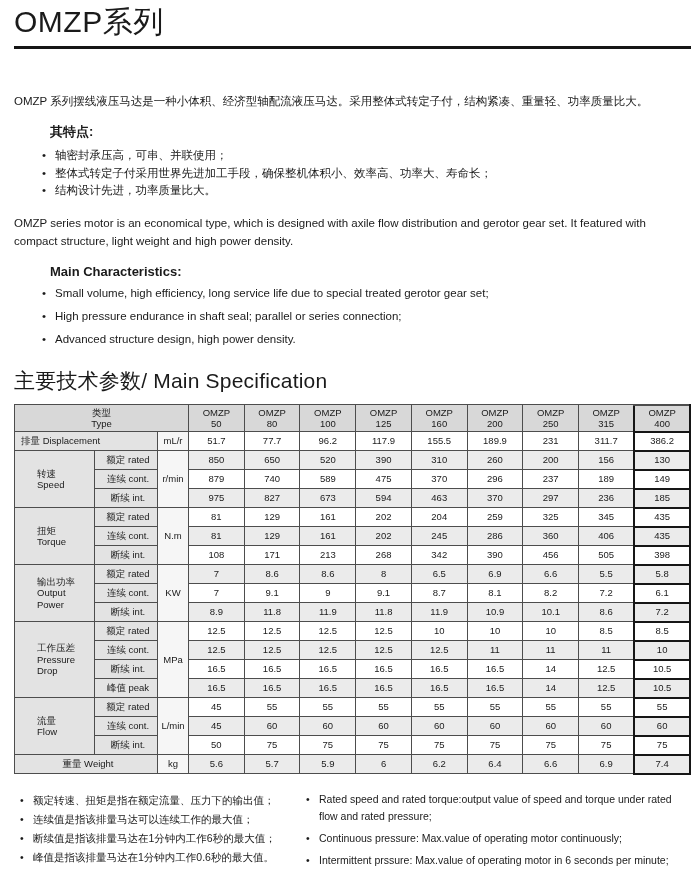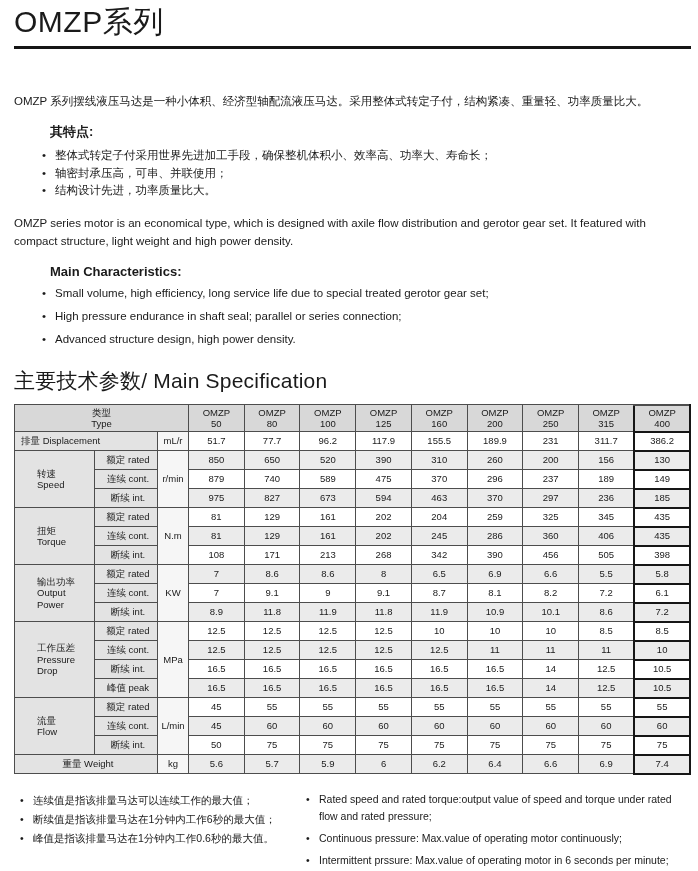--- a/index.html
+++ b/index.html
@@ -66,22 +66,22 @@
 <div class="page">
 
   <div class="title-block">
     <h1 class="doc-title">OMZP系列</h1>
   </div>
 
   <p class="intro-zh">OMZP 系列摆线液压马达是一种小体积、经济型轴配流液压马达。采用整体式转定子付，结构紧凑、重量轻、功率质量比大。</p>
 
   <div class="sub-heading">其特点:</div>
   <ul class="feature-list zh">
+      <li>轴密封承压高，可串、并联使用；</li>
       <li>整体式转定子付采用世界先进加工手段，确保整机体积小、效率高、功率大、寿命长；</li>
-      <li>轴密封承压高，可串、并联使用；</li>
       <li>结构设计先进，功率质量比大。</li>
     </ul>
 
   <p class="intro-en">OMZP series motor is an economical type, which is designed with axile flow distribution and gerotor gear set. It featured with compact structure, light weight and high power density.</p>
 
   <div class="sub-heading">Main Characteristics:</div>
   <ul class="feature-list en">
       <li>Small volume, high efficiency, long service life due to special treated gerotor gear set;</li>
       <li>High pressure endurance in shaft seal; parallel or series connection;</li>
       <li>Advanced structure design, high power density.</li>
@@ -390,20 +390,21 @@
           <td class="val">6.4</td>
           <td class="val">6.6</td>
           <td class="val">6.9</td>
           <td class="val col-last">7.4</td>
         </tr>
       </tbody>
   </table>
 
   <div class="footnotes">
     <ul class="note-list zh">
+        <li>额定转速、扭矩是指在额定流量、压力下的输出值；</li>
         <li>连续值是指该排量马达可以连续工作的最大值；</li>
         <li>断续值是指该排量马达在1分钟内工作6秒的最大值；</li>
         <li>峰值是指该排量马达在1分钟内工作0.6秒的最大值。</li>
       </ul>
     <ul class="note-list en">
         <li>Rated speed and rated torque:output value of speed and torque under rated flow and rated pressure;</li>
         <li>Continuous pressure: Max.value of operating motor continuously;</li>
         <li>Intermittent prssure: Max.value of operating motor in 6 seconds per minute;</li>
       </ul>
   </div>

